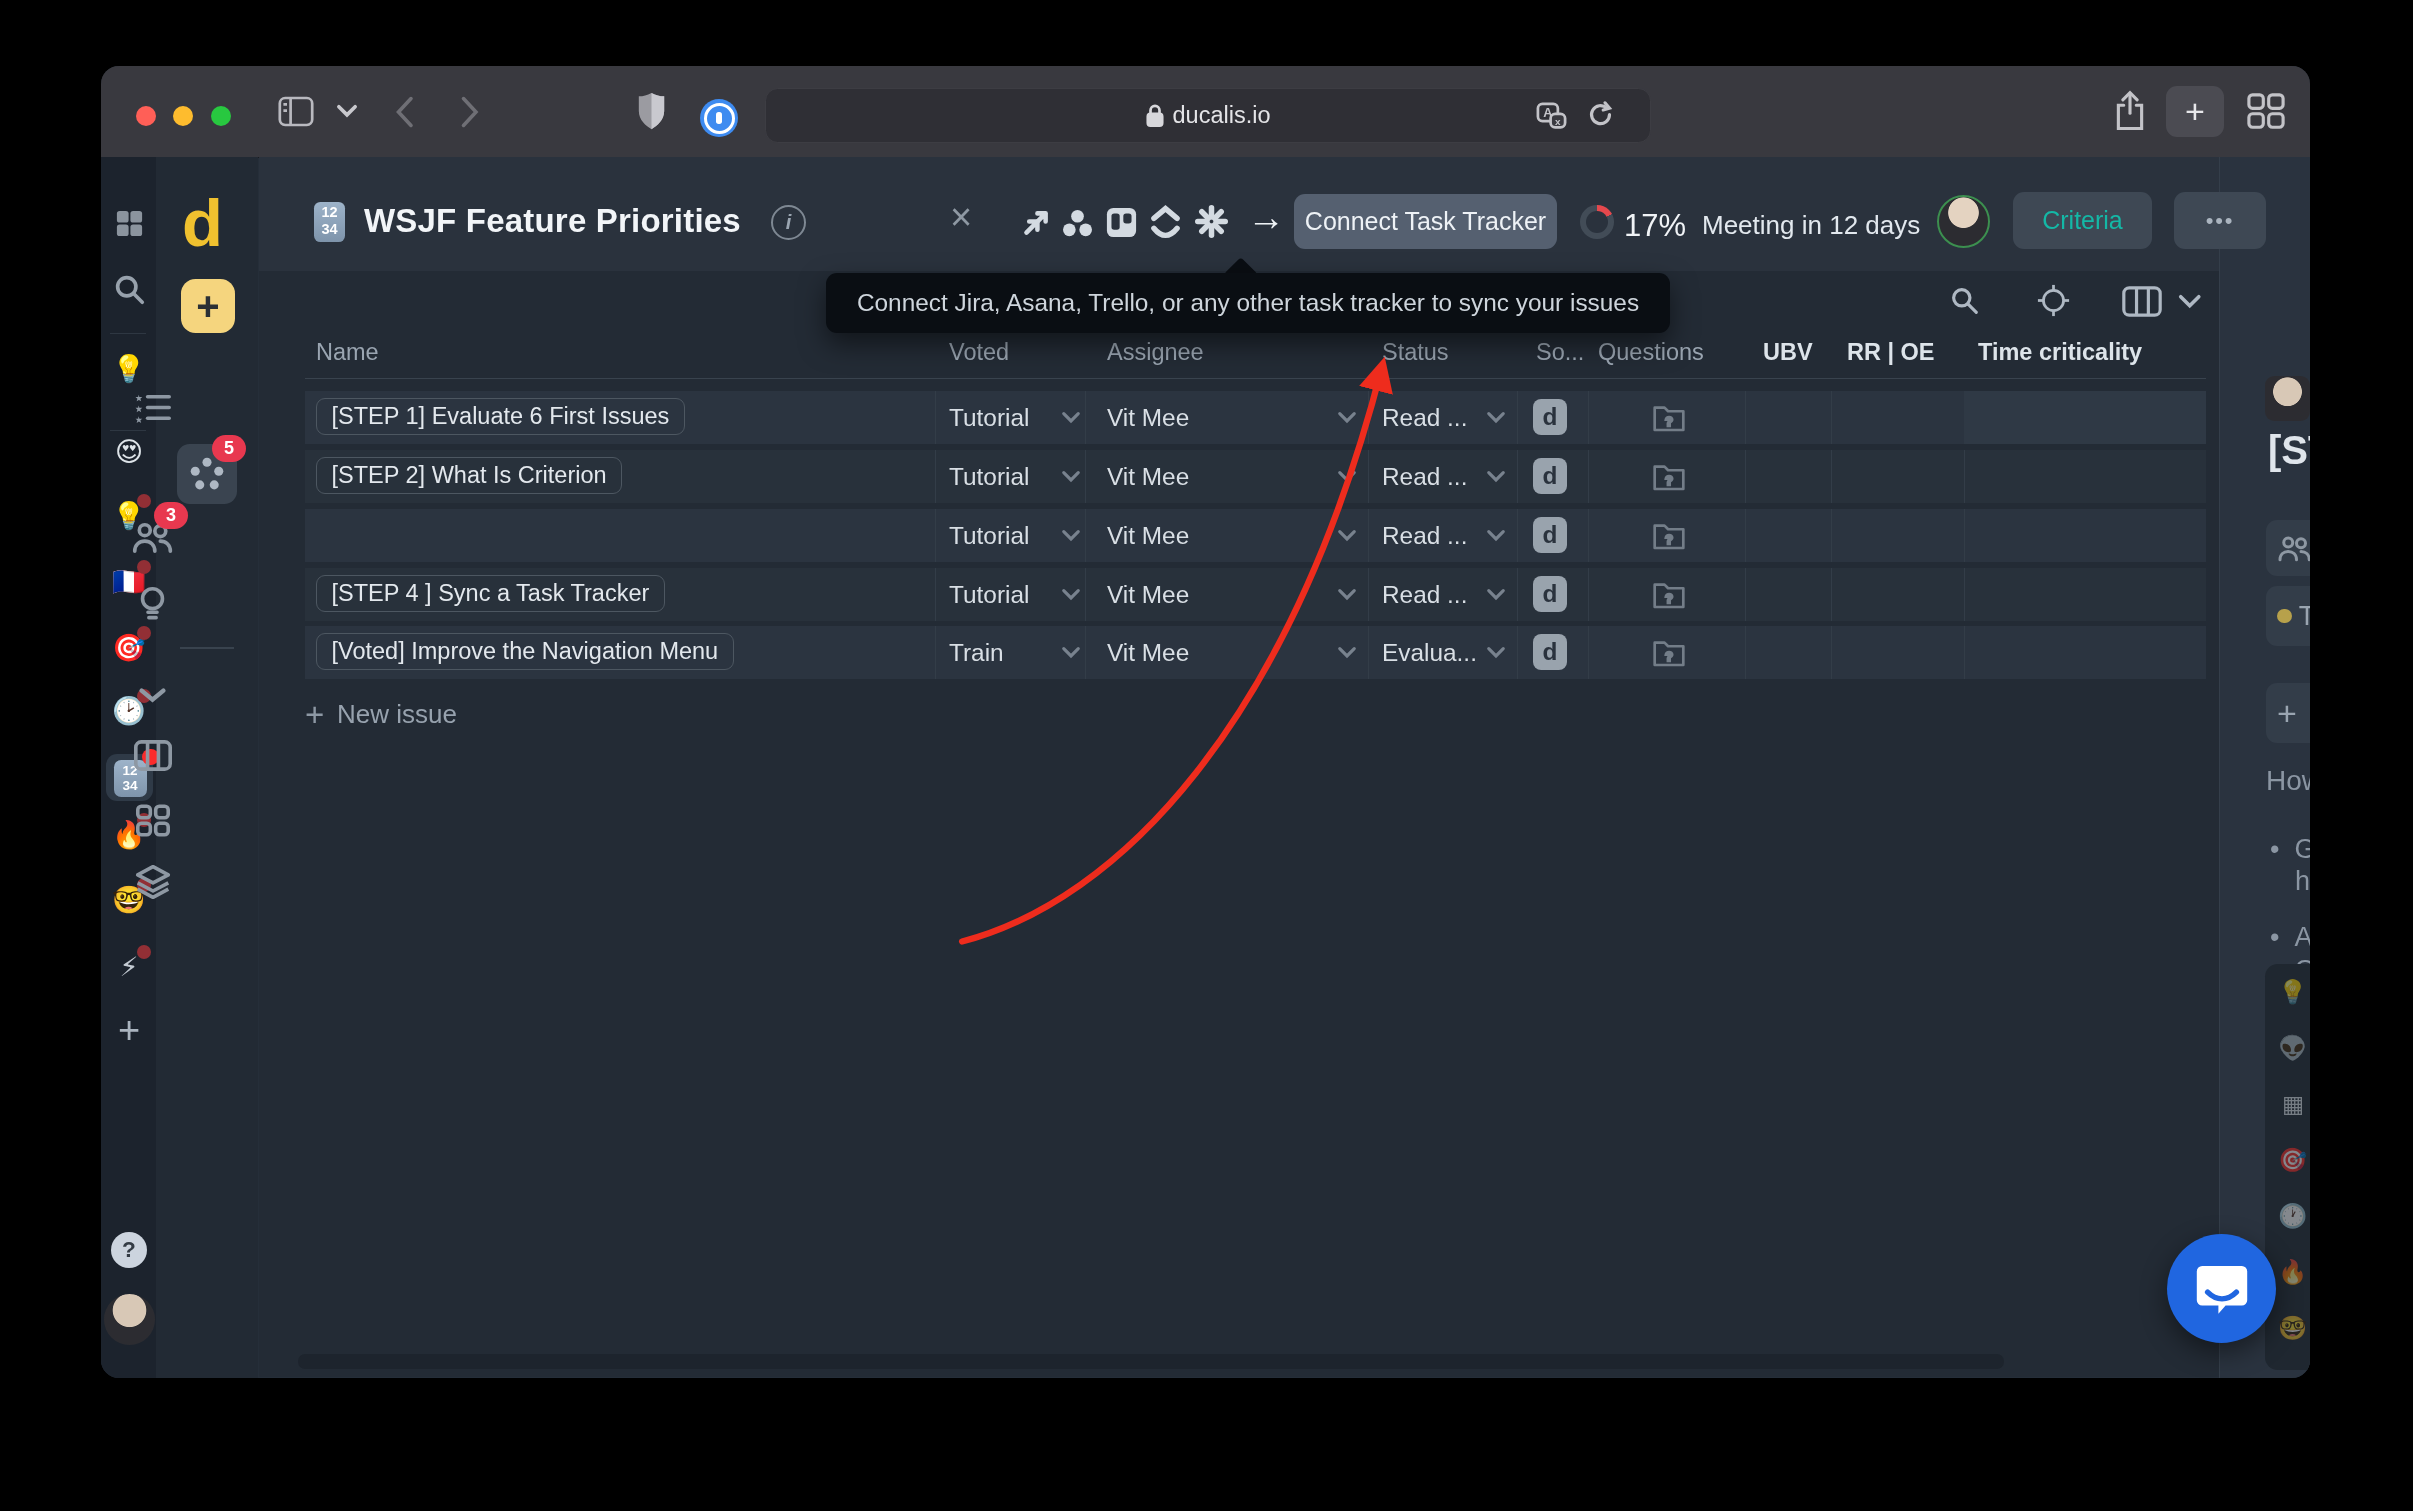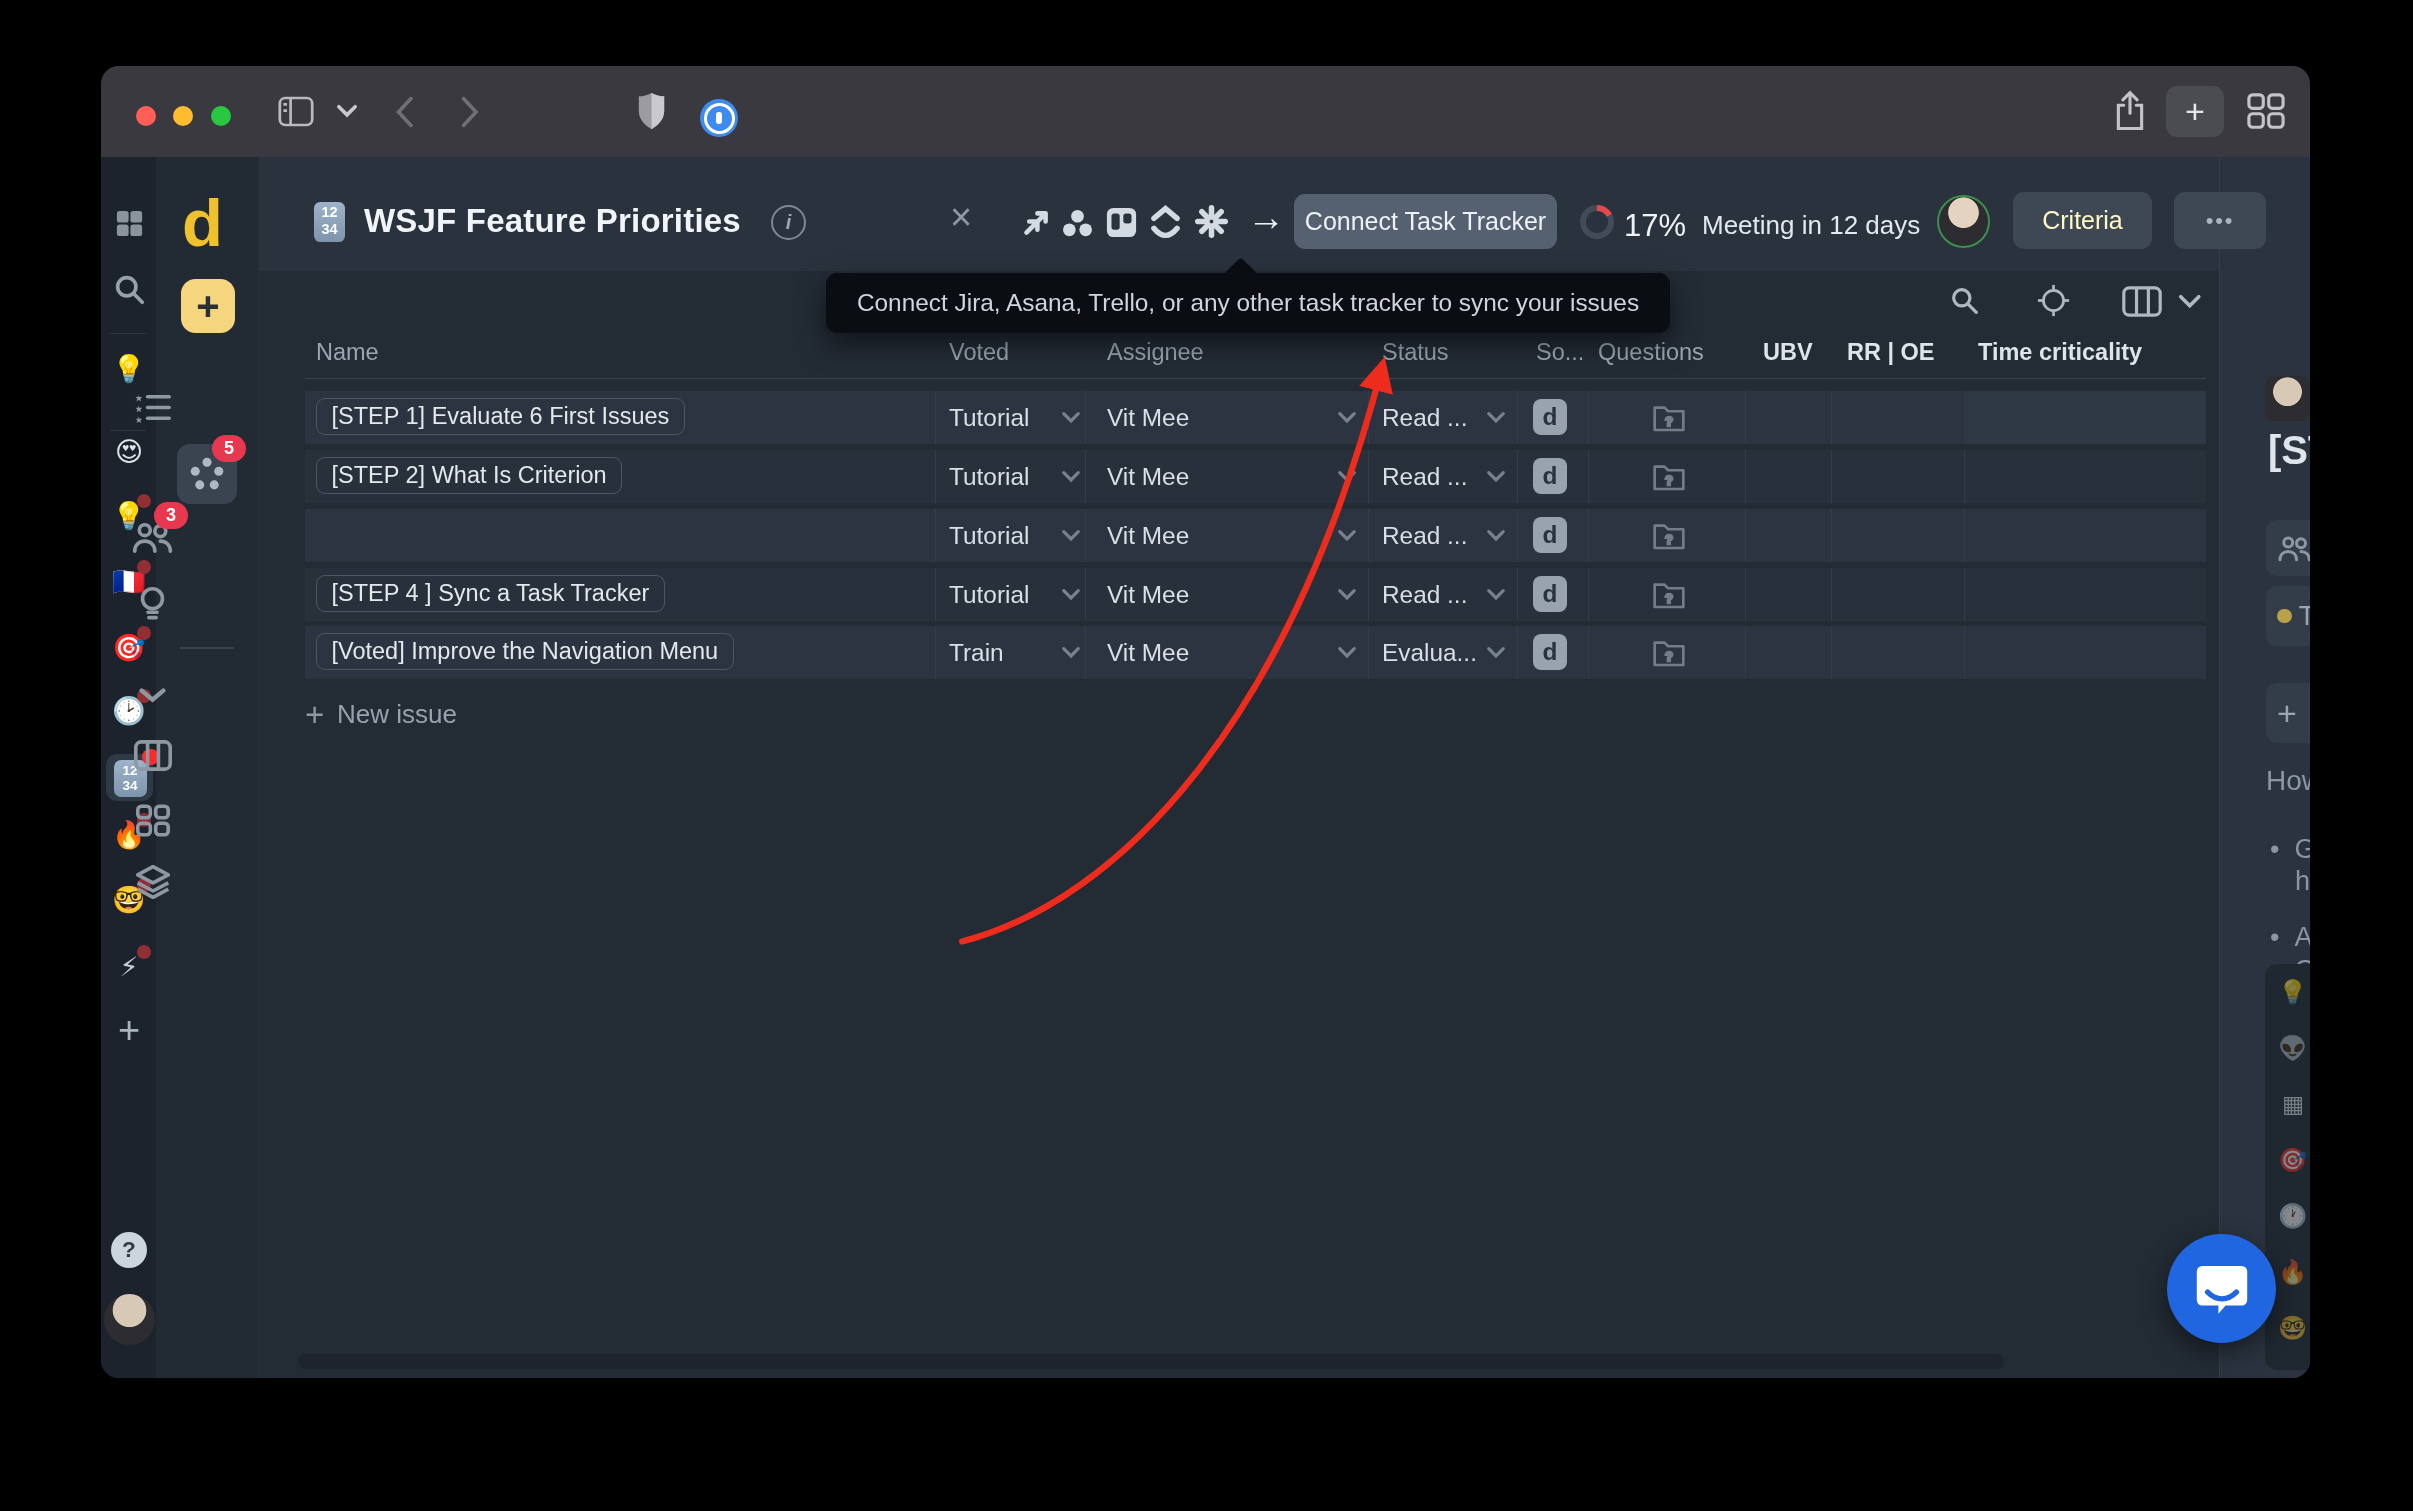--- a/index.html
+++ b/index.html
@@ -19,21 +19,21 @@
   .main-top{left:158px;top:91px;width:1961px;height:115px;background:#2a323d;}
   .board{left:158px;top:205px;width:1961px;height:1106px;background:#232b35;}
   .rpanel{left:2118px;top:91px;width:91px;height:1221px;background:#2a333f;border-left:1.8px solid #343e4a;}
   .r1item{left:11px;width:34px;height:34px;display:flex;align-items:center;justify-content:center;font-size:27px;}
   .rdot{position:absolute;right:-5.4px;top:-5.4px;width:14.5px;height:14.5px;border-radius:50%;background:#922f35;}
   .rdot.bright{background:#fb2c2c;width:16.3px;height:16.3px;}
   .r2item{left:25px;width:53px;height:53px;display:flex;align-items:center;justify-content:center;}
   .badge{position:absolute;right:-9px;top:-9px;min-width:27px;height:27px;border-radius:13.6px;background:#e8384f;color:#fff;font-size:18px;font-weight:bold;display:flex;align-items:center;justify-content:center;padding:0 3.6px;}
   
   .title{font-size:33px;font-weight:bold;color:#f2f5f8;letter-spacing:0.2px;}
-  .hbtn{background:#3e4854;border-radius:11px;color:#fef9c3;font-size:25px;display:flex;align-items:center;justify-content:center;}
+  .hbtn{background:#3e4854;border-radius:11px;color:#14b8a6;font-size:25px;display:flex;align-items:center;justify-content:center;}
   .connect{background:#556070;border-radius:11px;color:#eef2f6;font-size:25px;display:flex;align-items:center;justify-content:center;}
   .trkic{color:#d3dae1;display:flex;align-items:center;justify-content:center;}
   .ring{width:34px;height:34px;border-radius:50%;}
   .ring .hole{position:absolute;left:6.3px;top:6.3px;width:22px;height:22px;border-radius:50%;background:#2a323d;}
   
   .tt{left:725px;top:207px;width:844px;height:60px;background:#0a0e13;border-radius:11px;display:flex;align-items:center;justify-content:center;color:#ced5dc;font-size:24.4px;z-index:40;box-shadow:0 11px 27px rgba(0,0,0,.5);}
   .ttcaret{left:1128px;top:196px;width:23.5px;height:23.5px;background:#0a0e13;transform:rotate(45deg);border-radius:3.6px;z-index:39;}
   
   .thead{left:204px;top:260px;width:1901px;height:52px;border-bottom:0.9px solid #39434e;color:#9aa5b1;font-size:23.5px;}
   .thead .b{color:#dde4ea;font-weight:bold;}
@@ -94,20 +94,43 @@
             <path d="M16 2c5 2.5 9 3.6 14 3.8V22c0 10-8 16.5-14 20C10 38.5 2 32 2 22V5.8C7 5.6 11 4.5 16 2z" fill="#9b9ba1"></path>
             <path d="M16 2c5 2.5 9 3.6 14 3.8V22c0 10-8 16.5-14 20z" fill="#c9c9cf"></path>
           </svg>
       </div>
       <div class="abs" style="left:599px;top:33px;width:38px;height:38px;border-radius:50%;background:#3e8bf0;display:flex;align-items:center;justify-content:center">
         <div style="width:25px;height:25px;border-radius:50%;border:3.6px solid #fff;display:flex;align-items:center;justify-content:center">
             <div style="width:5.4px;height:12.7px;border-radius:2.7px;background:#fff"></div>
           </div>
       </div>
 
+      <div class="urlbar abs">
+        <span class="tbic">
+          <svg width="18" height="23.5" viewBox="0 0 20 26" fill="none" stroke="#d7d7db" stroke-width="3">
+              <rect x="2" y="11" width="16" height="13" rx="3" fill="#d7d7db"></rect>
+              <path d="M5 11V7a5 5 0 0 1 10 0v4"></path>
+            </svg>
+        </span>
+        <span>ducalis.io</span>
+        <span class="abs tbic" style="right:83px;top:12.7px">
+          <svg width="31" height="29" viewBox="0 0 34 32" style="font-size:26px">
+              <rect x="2" y="2" width="22" height="19" rx="5" fill="none" stroke="#c3c3c8" stroke-width="3"></rect>
+              <text x="13" y="17" font-size="14" fill="#c3c3c8" text-anchor="middle" font-weight="bold">A</text>
+              <rect x="16" y="13" width="16" height="15" rx="5" fill="#39393f" stroke="#c3c3c8" stroke-width="3"></rect>
+              <text x="24" y="25" font-size="11" fill="#c3c3c8" text-anchor="middle" font-weight="bold">x</text>
+            </svg>
+        </span>
+        <span class="abs tbic" style="right:36px;top:11px">
+          <svg width="27" height="29" viewBox="0 0 30 32" fill="none" stroke="#c3c3c8" stroke-width="3.5" stroke-linecap="round">
+              <path d="M25 16a10 10 0 1 1-3-7"></path>
+              <polyline points="20,3 25,9 18,11" fill="none"></polyline>
+            </svg>
+        </span>
+      </div>
 
       <div class="tbic abs" style="left:2012px;top:23.5px">
         <svg width="34" height="43" viewBox="0 0 38 48" fill="none" stroke="#c3c3c8" stroke-width="3.5" stroke-linecap="round">
             <line x1="19" y1="4" x2="19" y2="26"></line>
             <polyline points="11,11 19,3 27,11"></polyline>
             <path d="M12 17H6v26h26V17h-6"></path>
           </svg>
       </div>
       <div class="newtab abs">
           <span>+</span>

